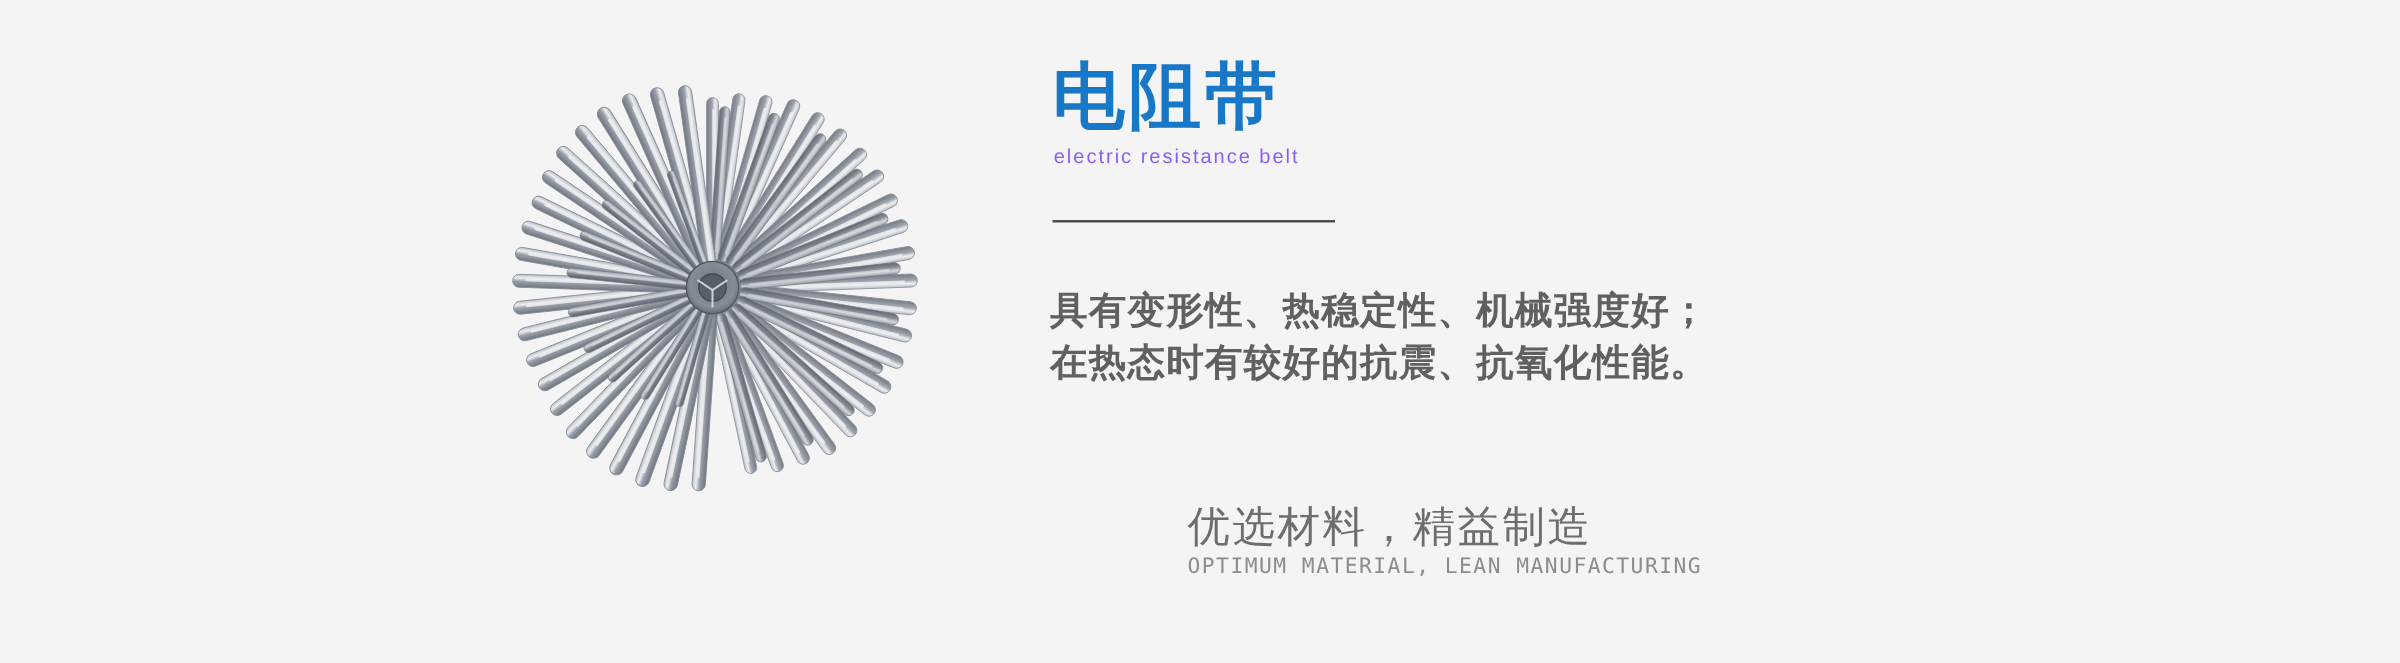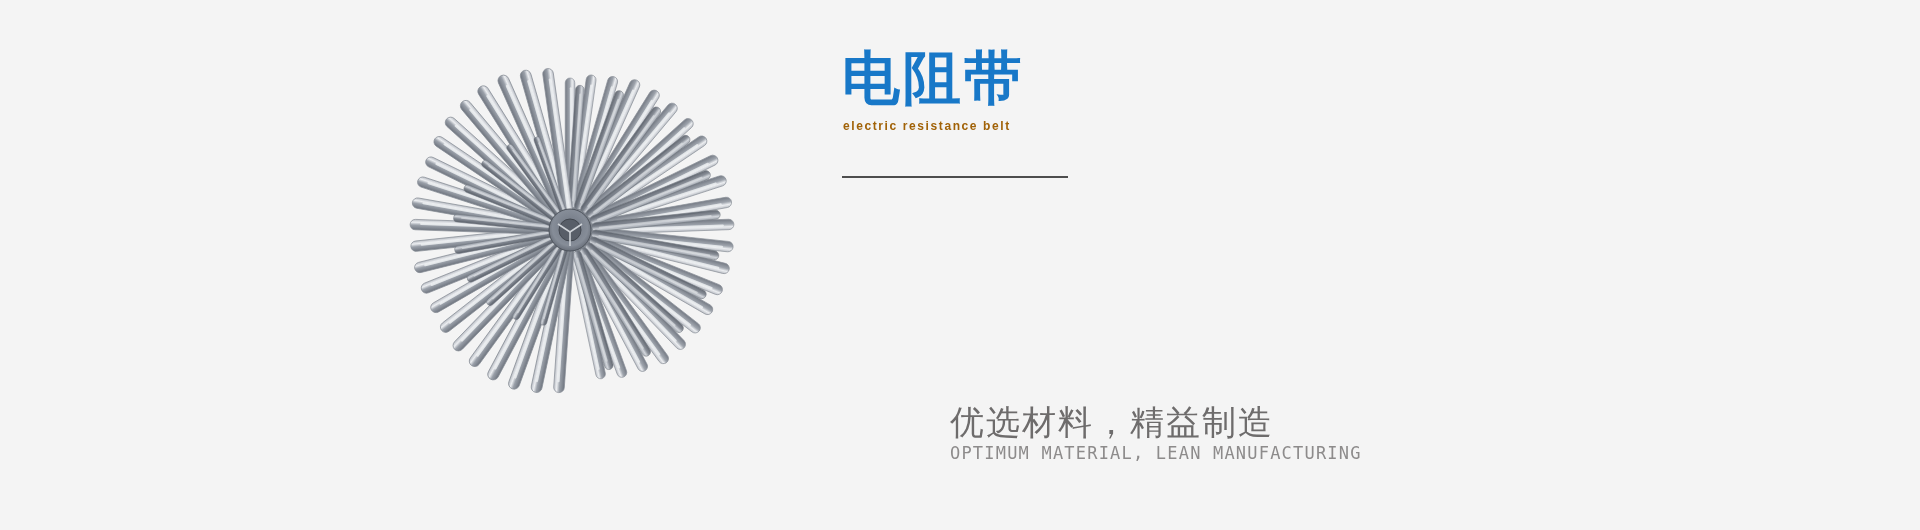--- a/index.html
+++ b/index.html
@@ -55,25 +55,25 @@
     font-weight: bold;
     letter-spacing: 3px;
     color: #1878c8;
     white-space: nowrap;
   }
 
   .title-en {
     position: absolute;
     left: 3px;
     top: 116px;
-    font-size: 12px;
+    font-size: 16px;
     line-height: 20px;
-    font-weight: bold;
+    font-weight: normal;
     letter-spacing: 1.6px;
-    color: #a16207;
+    color: #8b5cf6;
     white-space: nowrap;
   }
 
   .divider {
     position: absolute;
     left: 2px;
     top: 176px;
     width: 226px;
     height: 2px;
     background: #4d4d4d;
@@ -243,20 +243,22 @@
 
   <div class="text-col">
 
     <div class="title-zh">电阻带</div>
 
     <div class="title-en">electric resistance belt</div>
 
     <div class="divider"></div>
 
     <div class="desc">
+      <div class="desc-line">具有变形性、热稳定性、机械强度好；</div>
+      <div class="desc-line">在热态时有较好的抗震、抗氧化性能。</div>
     </div>
 
     <div class="slogan-block">
       <div class="slogan-zh">优选材料，精益制造</div>
       <div class="slogan-en">OPTIMUM MATERIAL, LEAN MANUFACTURING</div>
     </div>
 
   </div>
 </div>
 

